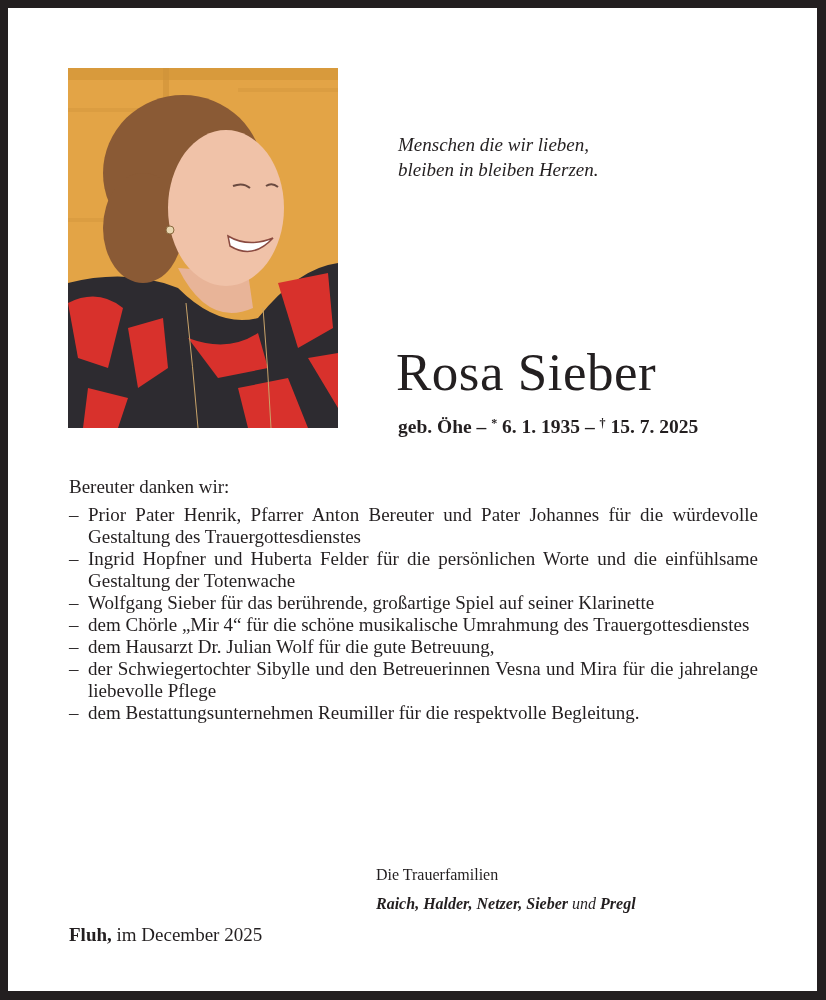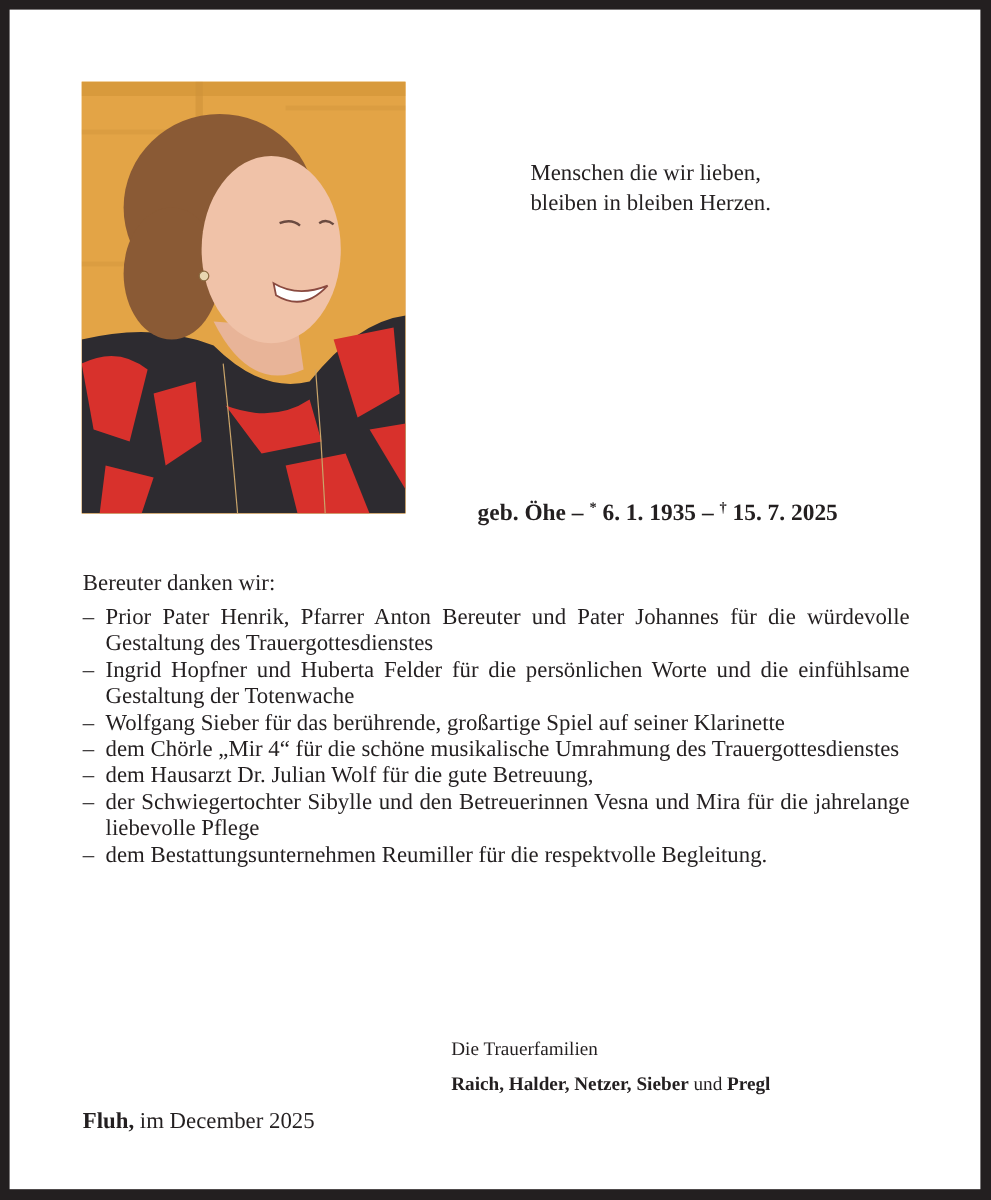--- a/index.html
+++ b/index.html
@@ -21,23 +21,23 @@
     position: absolute;
     left: 60px; top: 60px;
     width: 270px; height: 360px;
     overflow: hidden;
     background: linear-gradient(180deg, #e9a94a 0%, #e0a048 40%, #d99a40 100%);
   }
   .photo svg { display:block; width:100%; height:100%; }
   .quote {
     position: absolute;
     left: 390px; top: 124px;
+    font-style: italic;
     font-size: 19px;
     line-height: 25px;
-    margin-left: 44px;
   }
   .name {
     position: absolute;
     left: 388px; top: 334px;
     font-size: 53px;
     line-height: 60px;
     letter-spacing: 0.5px;
   }
   .dates {
     position: absolute;
@@ -72,21 +72,21 @@
   ul.thanks li .dash {
     position: absolute;
     left: 0; top: 0;
   }
   .sign {
     position: absolute;
     left: 368px; top: 852px;
     font-size: 16px;
     line-height: 29px;
   }
-  .sign .families { white-space: nowrap; }
+  .sign .families { white-space: nowrap; font-style: italic; }
   .sign b { font-weight: bold; }
   .place {
     position: absolute;
     left: 61px; top: 915px;
     font-size: 19px;
     line-height: 24px;
   }
 </style>
 </head>
 <body>
@@ -125,20 +125,21 @@
       <path d="M118 235 Q125 300 130 360" stroke="#c9a46a" stroke-width="1" fill="none"></path>
       <path d="M195 240 Q200 300 203 360" stroke="#c9a46a" stroke-width="1" fill="none"></path>
     </svg>
   </div>
 
   <div class="quote">
     <div>Menschen die wir lieben,</div>
     <div>bleiben in bleiben Herzen.</div>
   </div>
 
+  <div class="name">Rosa Sieber</div>
 
   <div class="dates">
     <span>geb. Öhe</span><span> – </span><sup>*</sup>&nbsp;<span>6. 1. 1935</span><span> – </span><sup>†</sup>&nbsp;<span>15. 7. 2025</span>
   </div>
 
   <div class="body-text">
     <div class="besonders">Bereuter danken wir:</div>
     <ul class="thanks">
       <li><span class="dash">–</span><span>Prior Pater Henrik, Pfarrer Anton Bereuter und Pater Johannes  für die würdevolle Gestaltung des Trauergottesdienstes</span></li>
       <li><span class="dash">–</span><span>Ingrid Hopfner und Huberta Felder für die persönlichen Worte  und die einfühlsame Gestaltung der Totenwache</span></li>

